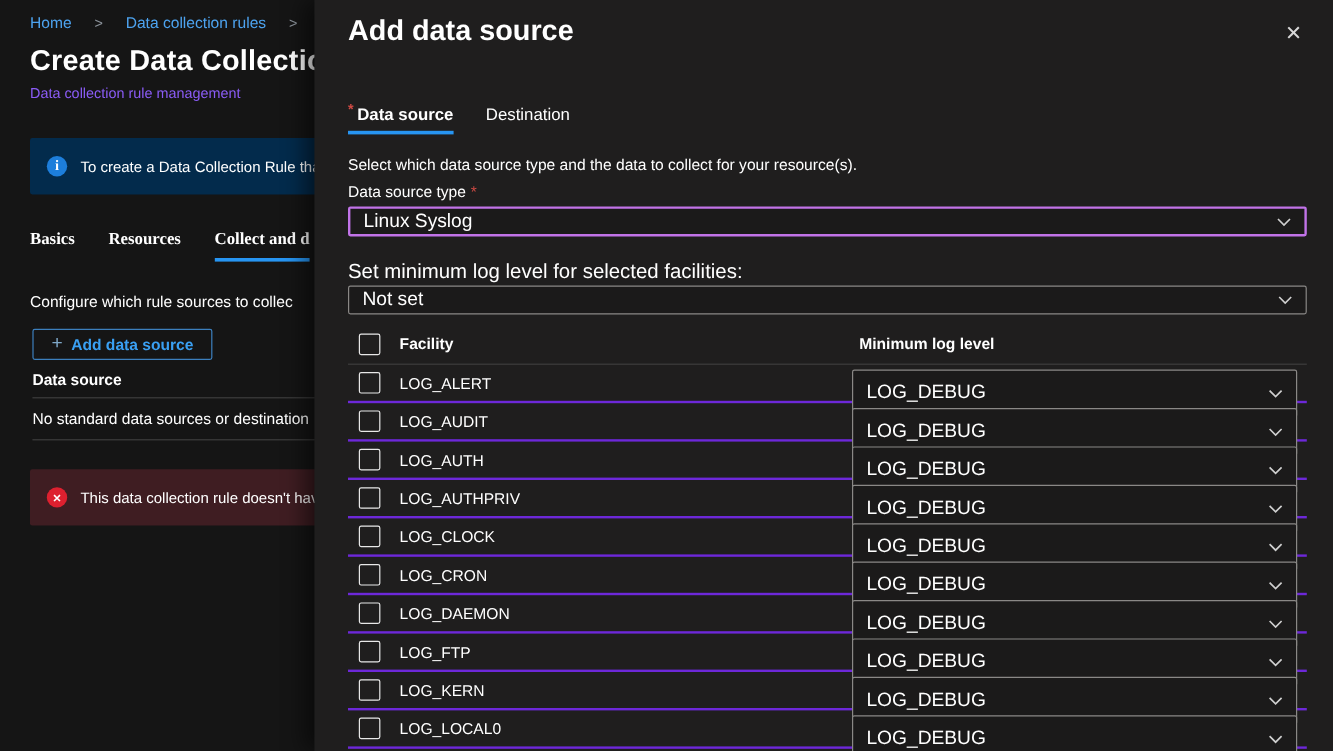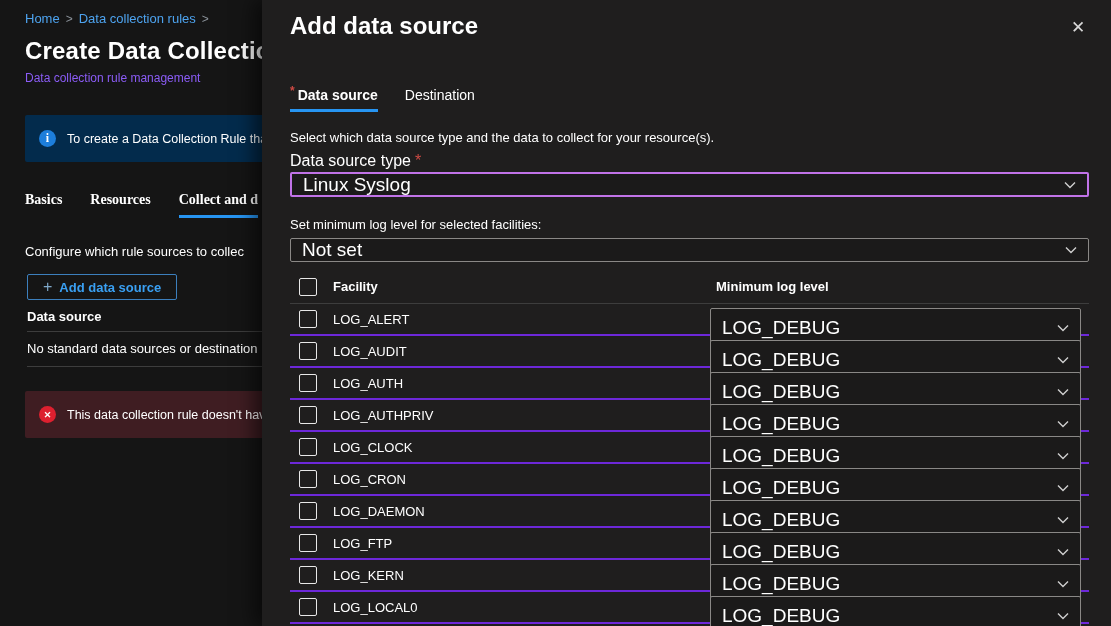--- a/index.html
+++ b/index.html
@@ -15,21 +15,21 @@
     overflow: hidden;
     color: #ffffff;
   }
 
   
   .left-pane { position: absolute; inset: 0; }
 
   .breadcrumb {
     position: absolute; left: 25px; top: 11px;
     font-size: 13px; white-space: nowrap;
-    display: flex; gap: 6px; align-items: center;
+    display: flex; gap: 19px; align-items: center;
   }
   .breadcrumb a { color: #4da3ef; text-decoration: none; cursor: pointer; }
   .breadcrumb .sep { color: #8a9199; font-size: 12px; }
 
   .page-title {
     position: absolute; left: 25px; top: 37px;
     font-size: 24px; font-weight: 700; white-space: nowrap; letter-spacing: .2px;
   }
   .page-subtitle {
     position: absolute; left: 25px; top: 71px;
@@ -114,34 +114,34 @@
   .panel-tabs {
     position: absolute; left: 28px; top: 87px;
     display: flex; gap: 27px; font-size: 14px;
   }
   .panel-tab { display: flex; padding-bottom: 6px; border-bottom: 3px solid transparent; cursor: pointer; }
   .panel-tab.active { font-weight: 700; border-bottom-color: #2795f2; }
   .panel-tab .req { color: #ce4a44; font-size: 12px; margin-right: 3px; position: relative; top: -3px; }
 
   .panel-desc { position: absolute; left: 28px; top: 130px; font-size: 13px; }
 
-  .field-label { position: absolute; left: 28px; top: 152px; font-size: 16px; }
+  .field-label { position: absolute; left: 28px; top: 152px; font-size: 13px; }
   .field-label .req { color: #ce4a44; margin-left: 4px; }
 
   .dropdown {
     position: absolute; height: 24px; border-radius: 2px;
     border: 1px solid #8a8886; background: #1b1a1a;
     display: flex; align-items: center; justify-content: space-between;
-    padding: 0 11px; font-size: 19px; cursor: pointer; white-space: nowrap;
+    padding: 0 11px; font-size: 16px; cursor: pointer; white-space: nowrap;
   }
   .dd-type { left: 28px; top: 172px; width: 799px; border: 2px solid #c173e8; height: 25px; }
   .dd-notset { left: 28px; top: 238px; width: 799px; gap: 10px; }
   .chev { flex: 0 0 12px; margin-left: 8px; }
 
-  .label2 { position: absolute; left: 28px; top: 217px; font-size: 13px; }
+  .label2 { position: absolute; left: 28px; top: 217px; font-size: 17px; }
 
   
   .tbl { position: absolute; left: 28px; top: 270px; width: 799px; }
   .tbl-header {
     position: relative; height: 34px; display: flex; align-items: center;
     border-bottom: 1px solid #3d3d3d; font-size: 13px; font-weight: 700;
   }
   .tbl-row {
     position: relative; height: 32px; display: flex; align-items: center;
     border-bottom: 2px solid #6d28d9; font-size: 13px;

